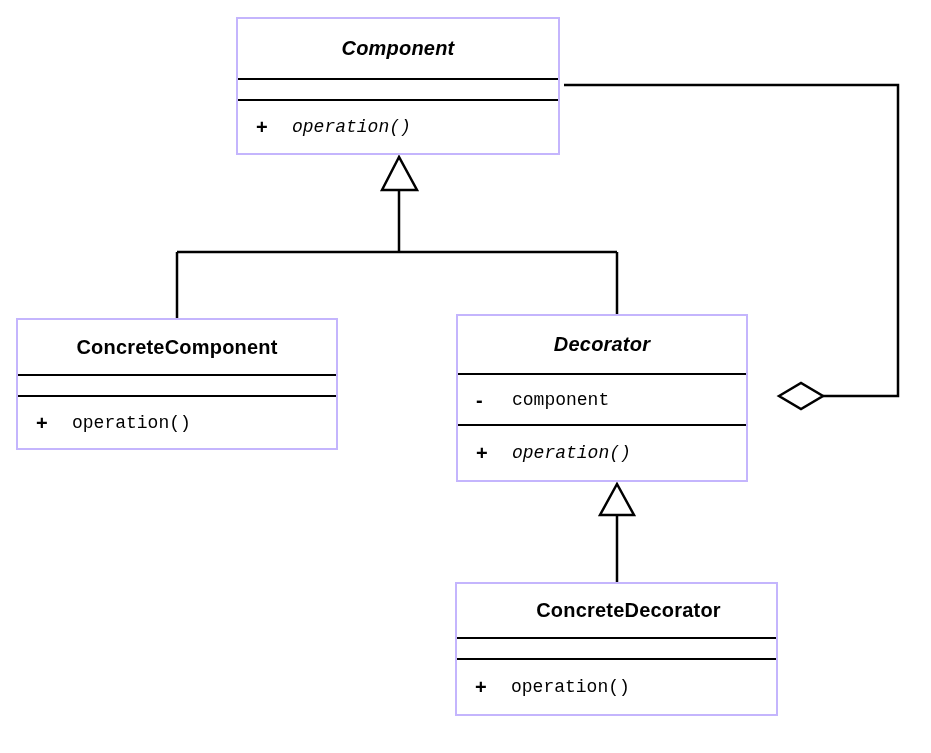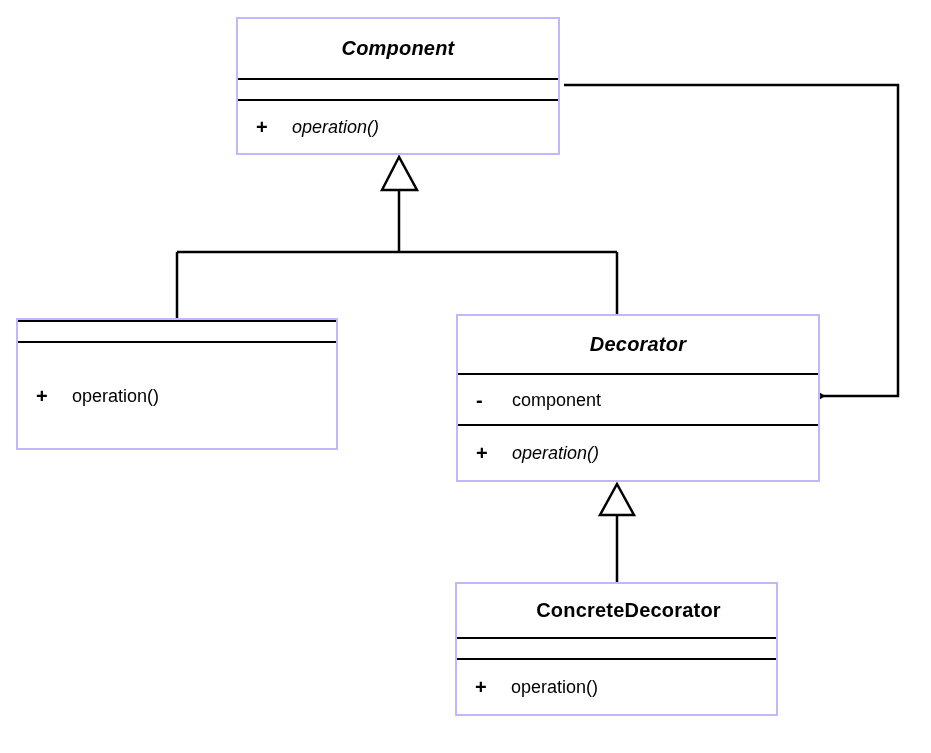--- a/index.html
+++ b/index.html
@@ -26,21 +26,21 @@
     position: absolute;
     z-index: 2;
     background: #ffffff;
     border: 2px solid #c4b5fd;
     box-sizing: border-box;
     display: flex;
     flex-direction: column;
   }
   .box-component         { left: 236px; top: 17px;  width: 324px; height: 138px; }
   .box-concretecomponent { left: 16px;  top: 318px; width: 322px; height: 132px; }
-  .box-decorator         { left: 456px; top: 314px; width: 364px; height: 168px; }
+  .box-decorator         { left: 456px; top: 314px; width: 292px; height: 168px; }
   .box-concretedecorator { left: 455px; top: 582px; width: 323px; height: 134px; }
 
   .class-title {
     display: flex;
     align-items: center;
     justify-content: center;
     font-size: 20px;
     font-weight: bold;
     letter-spacing: 0.2px;
   }
@@ -69,21 +69,21 @@
     padding-left: 18px;
     font-size: 18px;
     line-height: 1;
   }
   .member .vis {
     font-weight: bold;
     font-size: 20px;
     width: 22px;
     flex: 0 0 22px;
   }
-  .member .mtext { padding-left: 14px; }
+  .member .mtext { padding-left: 14px; font-family: Liberation Mono, monospace; }
   .member .mtext.abstract { font-style: italic; }
 </style>
 </head>
 <body>
 
 <div class="canvas">
 
   <svg class="connectors" width="931" height="753" viewBox="0 0 931 753">
 
     <g fill="none" stroke="#000000" stroke-width="2.5">
@@ -110,20 +110,21 @@
     <div class="section empty"></div>
     <div class="section members">
       <div class="member">
         <span class="vis">+</span>
         <span class="mtext abstract">operation()</span>
       </div>
     </div>
   </div>
 
   <div class="class-box box-concretecomponent">
+    <div class="class-title">ConcreteComponent</div>
     <div class="section empty"></div>
     <div class="section members">
       <div class="member">
         <span class="vis">+</span>
         <span class="mtext">operation()</span>
       </div>
     </div>
   </div>
 
   <div class="class-box box-decorator">

